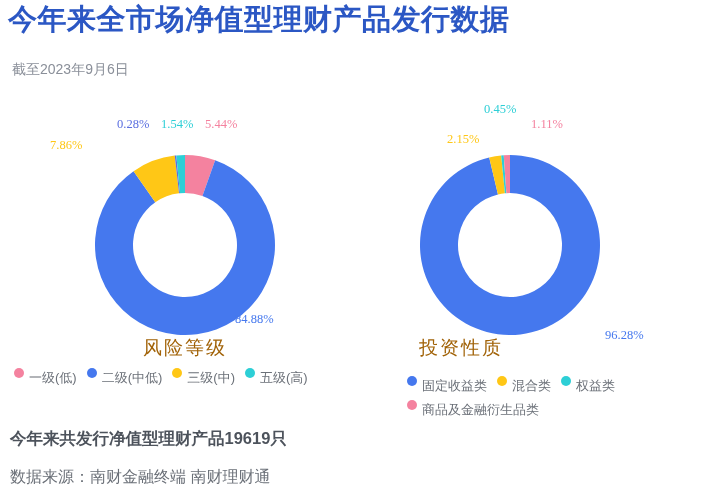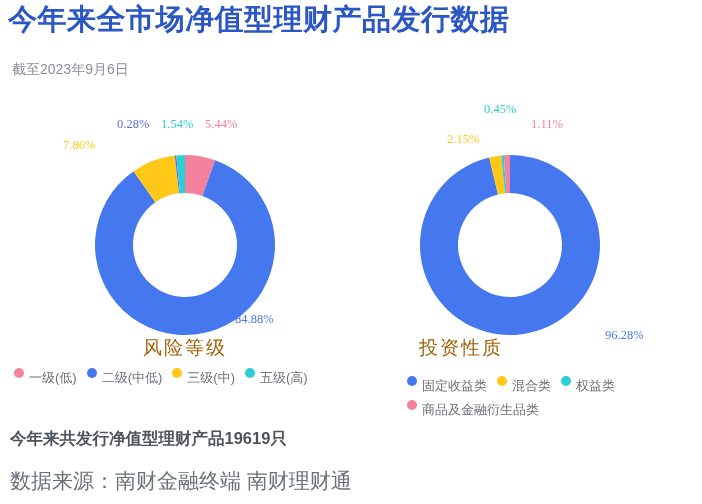--- a/index.html
+++ b/index.html
@@ -64,21 +64,21 @@
 
   
   .pct {
     position: absolute;
     font-size: 12.5px;
     white-space: nowrap;
     font-family: Liberation Serif, serif;
   }
 
   
-  .pct-l-3 { left: 63px;  top: 38px; }
+  .pct-l-3 { left: 50px;  top: 38px; }
   .pct-l-4 { left: 117px; top: 17px; }
   .pct-l-5 { left: 161px; top: 17px; }
   .pct-l-1 { left: 205px; top: 17px; }
   .pct-l-2 { left: 235px; top: 212px; }
 
   
   .pct-r-2 { left: 96px;  top: 32px; }
   .pct-r-3 { left: 133px; top: 2px; }
   .pct-r-4 { left: 180px; top: 17px; }
   .pct-r-1 { left: 254px; top: 228px; }
@@ -118,21 +118,21 @@
     top: 428px;
     font-size: 16.5px;
     font-weight: bold;
     color: #4d535c;
     white-space: nowrap;
   }
   .footer-src {
     position: absolute;
     left: 10px;
     top: 467px;
-    font-size: 21px;
+    font-size: 16px;
     color: #6b7078;
     white-space: nowrap;
   }
 </style>
 </head>
 <body>
 
 <div id="page">
 
   <div class="title">今年来全市场净值型理财产品发行数据</div>

